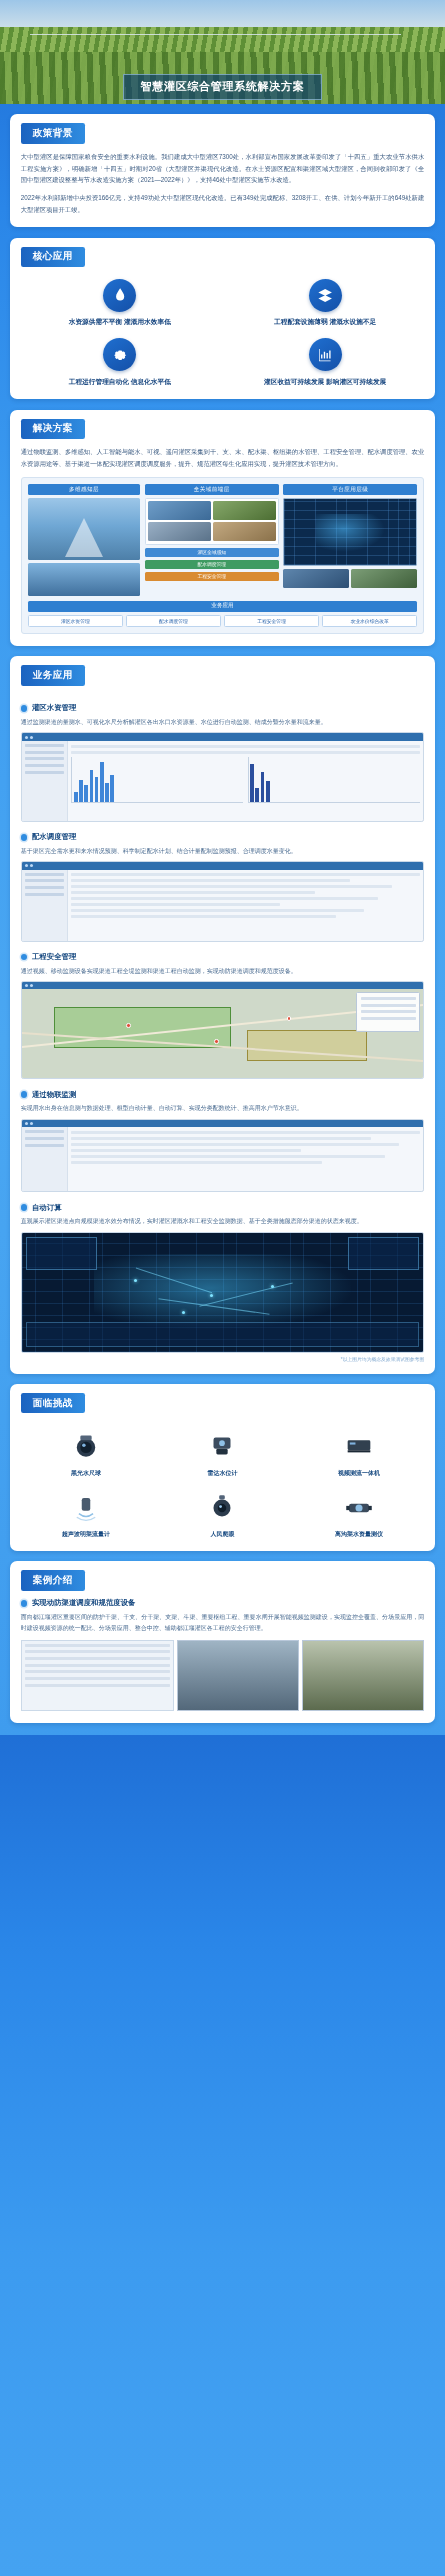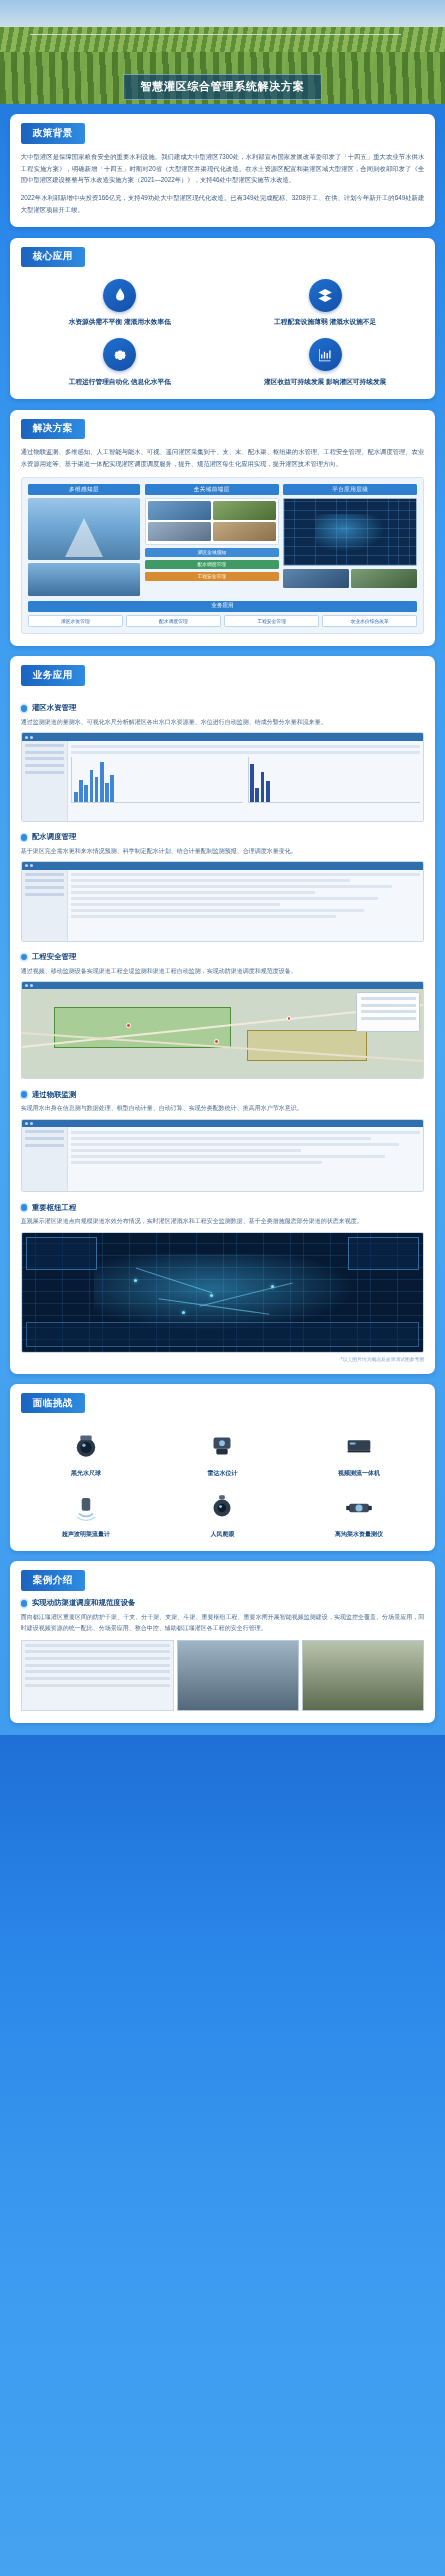--- a/index.html
+++ b/index.html
@@ -456,21 +456,21 @@
             <div class="row" style="width:72%"></div>
           </div>
         </div>
       </div>
     </div>
 
     
     <div class="app-block">
       <div class="app-head">
         <span class="app-dot"></span>
-        <span class="app-title">重要枢纽工程</span>
+        <span class="app-title">自动订算</span>
       </div>
       <div class="app-desc">直观展示灌区渠道点向规模渠道水效分布情况，实时灌区灌溉水和工程安全监测数据、基于全类措施服态部分渠道的状态来视度。</div>
       <div class="shot">
         <div class="dark-shot">
           <div class="grid"></div>
           <div class="net"></div>
           <div class="ln" style="left:28%;top:40%;width:20%;transform:rotate(18deg)"></div>
           <div class="ln" style="left:44%;top:52%;width:24%;transform:rotate(-14deg)"></div>
           <div class="ln" style="left:34%;top:62%;width:28%;transform:rotate(8deg)"></div>
           <div class="nd" style="left:28%;top:39%"></div>

